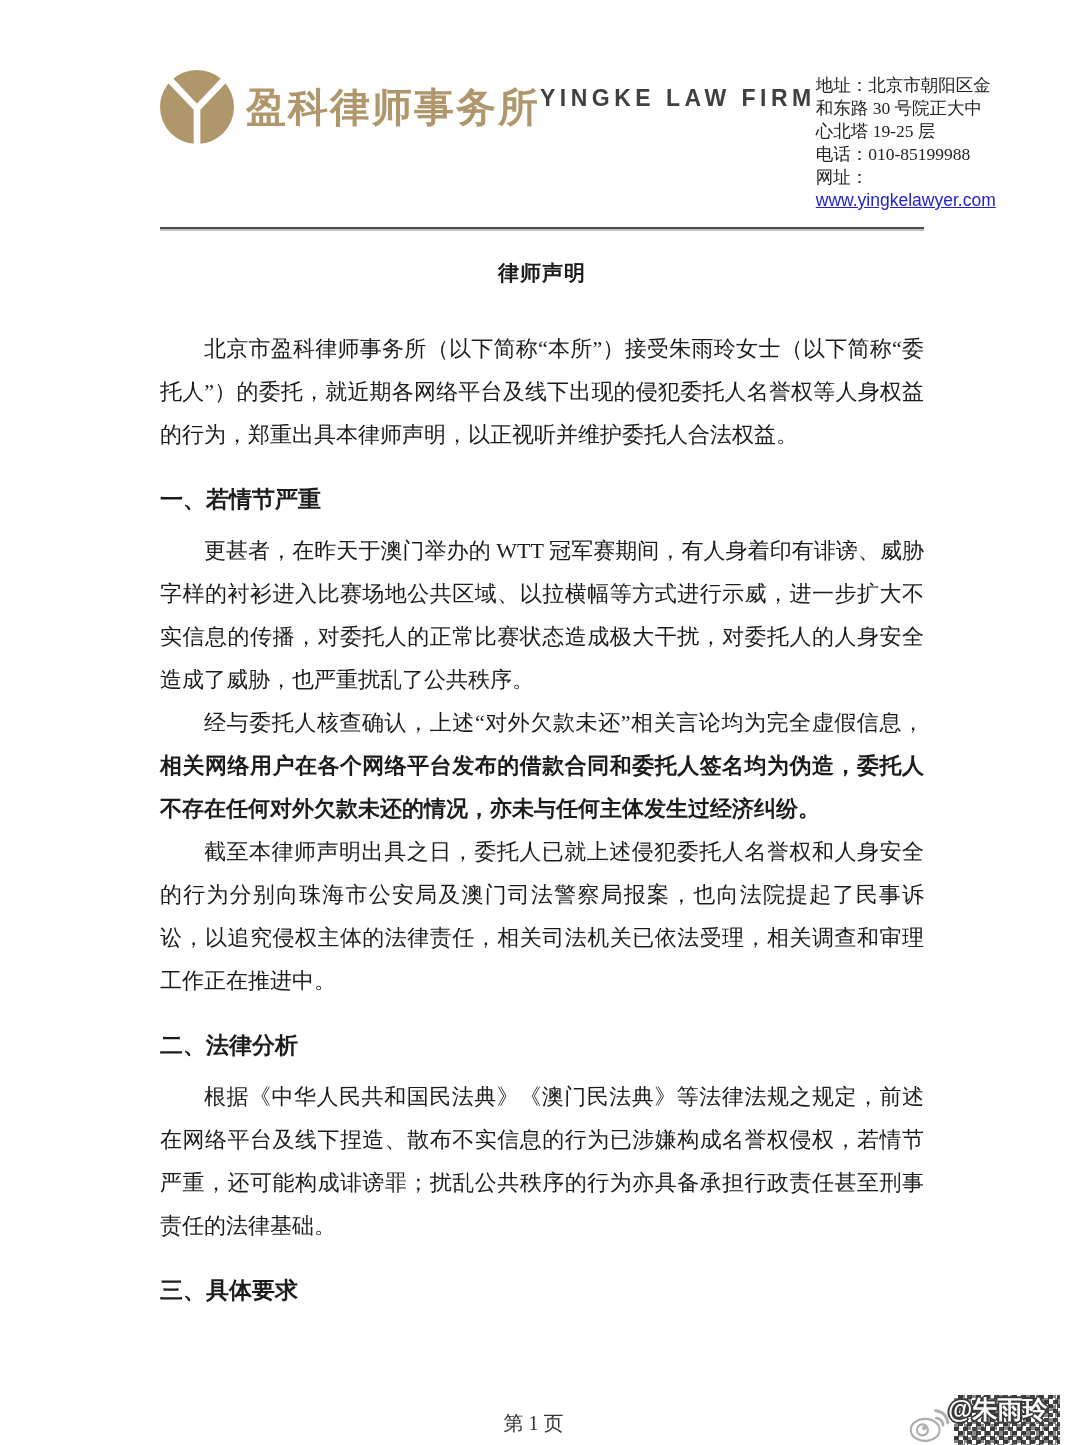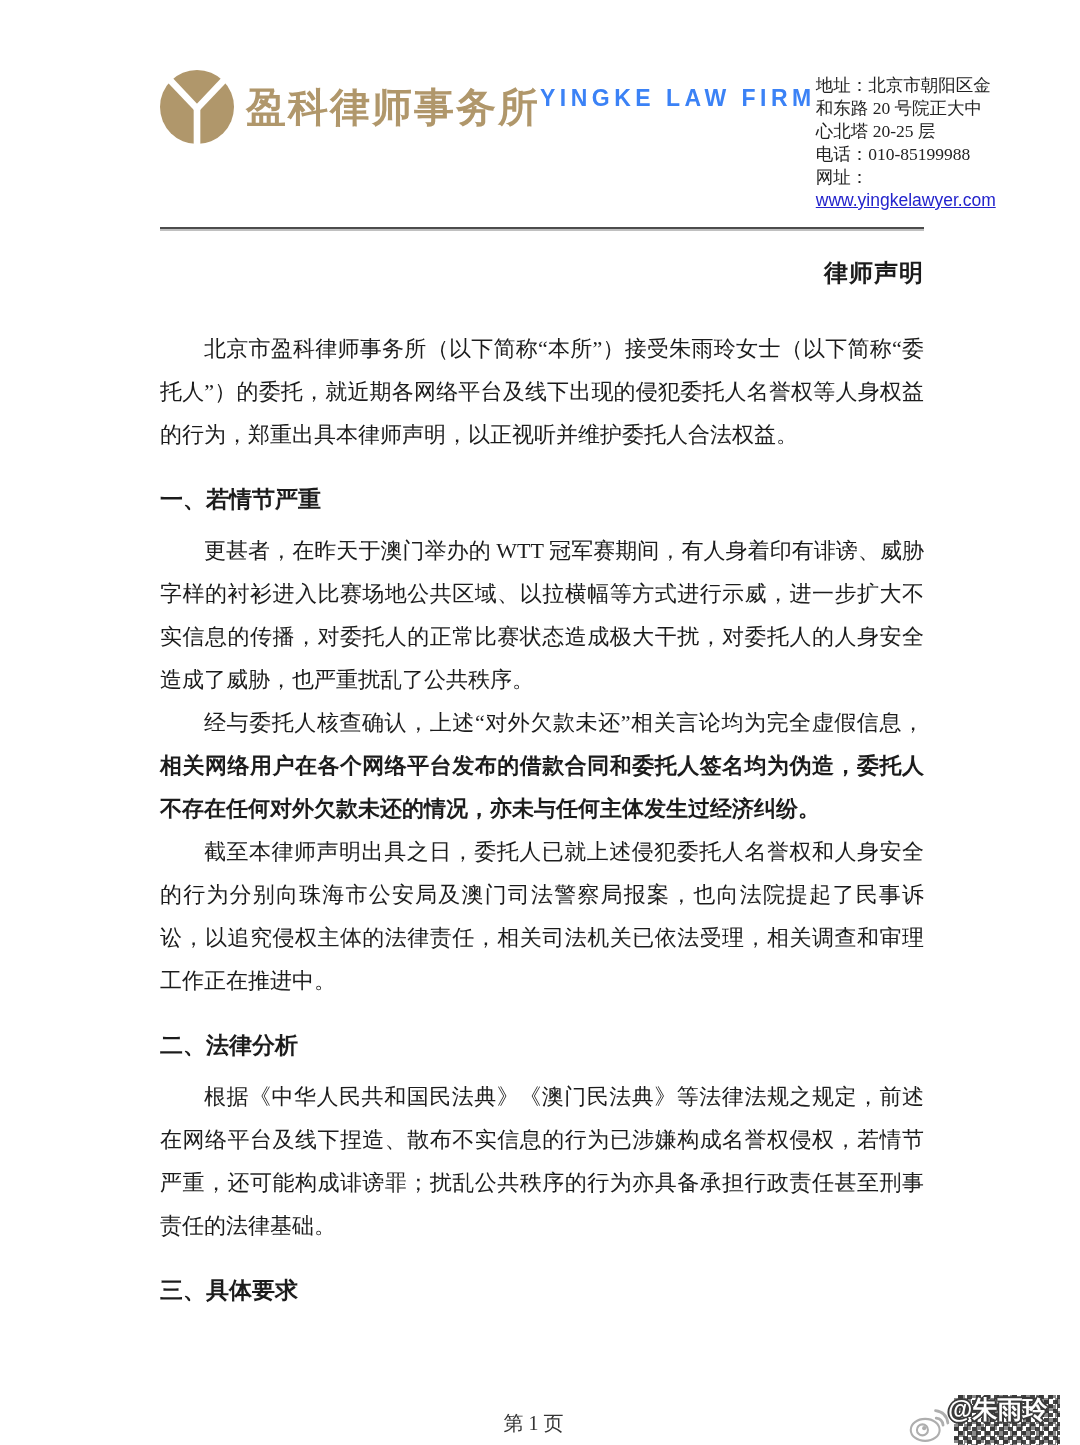--- a/index.html
+++ b/index.html
@@ -32,21 +32,21 @@
     line-height: 44px;
     color: #b0976b;
     letter-spacing: 2px;
     white-space: nowrap;
   }
   .brand-en {
     font-family: "Liberation Sans", "DejaVu Sans", sans-serif;
     font-weight: bold;
     font-size: 23px;
     line-height: 27px;
-    color: #3b82f6;
+    color: #404040;
     letter-spacing: 4.5px;
     white-space: nowrap;
   }
   .contact {
     width: 318px;
     font-size: 17.5px;
     line-height: 23px;
     padding-top: 4px;
     color: #222;
   }
@@ -58,22 +58,22 @@
   }
   .rule {
     margin-top: 15px;
     height: 0;
     border-top: 2px solid #4c4c4c;
     box-shadow: 0 2px 0 rgba(140,140,140,.55);
   }
 
   
   .doc-title {
-    text-align: right;
-    font-size: 24px;
+    text-align: center;
+    font-size: 21px;
     font-weight: bold;
     line-height: 40px;
     margin: 24px 0 34px 0;
     letter-spacing: 1px;
   }
   .para {
     font-size: 22px;
     line-height: 43px;
     text-align: justify;
     text-indent: 2em;
@@ -151,21 +151,21 @@
             </g>
           </svg>
         </span>
         <span class="brand-text">
           <span class="brand-zh">盈科律师事务所</span>
           <span class="brand-en">YINGKE LAW FIRM</span>
         </span>
       </div>
 
       <div class="contact">
-        <p class="contact-row"><span>地址：</span><span>北京市朝阳区金和东路 20 号院正大中心北塔 20-25 层</span></p>
+        <p class="contact-row"><span>地址：</span><span>北京市朝阳区金和东路 30 号院正大中心北塔 19-25 层</span></p>
         <p class="contact-row"><span>电话：</span><span>010-85199988</span></p>
         <p class="contact-row"><span>网址：</span><a href="#">www.yingkelawyer.com</a></p>
       </div>
     </div>
 
     <div class="rule"></div>
 
     <h1 class="doc-title">律师声明</h1>
 
     <p class="para">北京市盈科律师事务所（以下简称“本所”）接受朱雨玲女士（以下简称“委托人”）的委托，就近期各网络平台及线下出现的侵犯委托人名誉权等人身权益的行为，郑重出具本律师声明，以正视听并维护委托人合法权益。</p>

